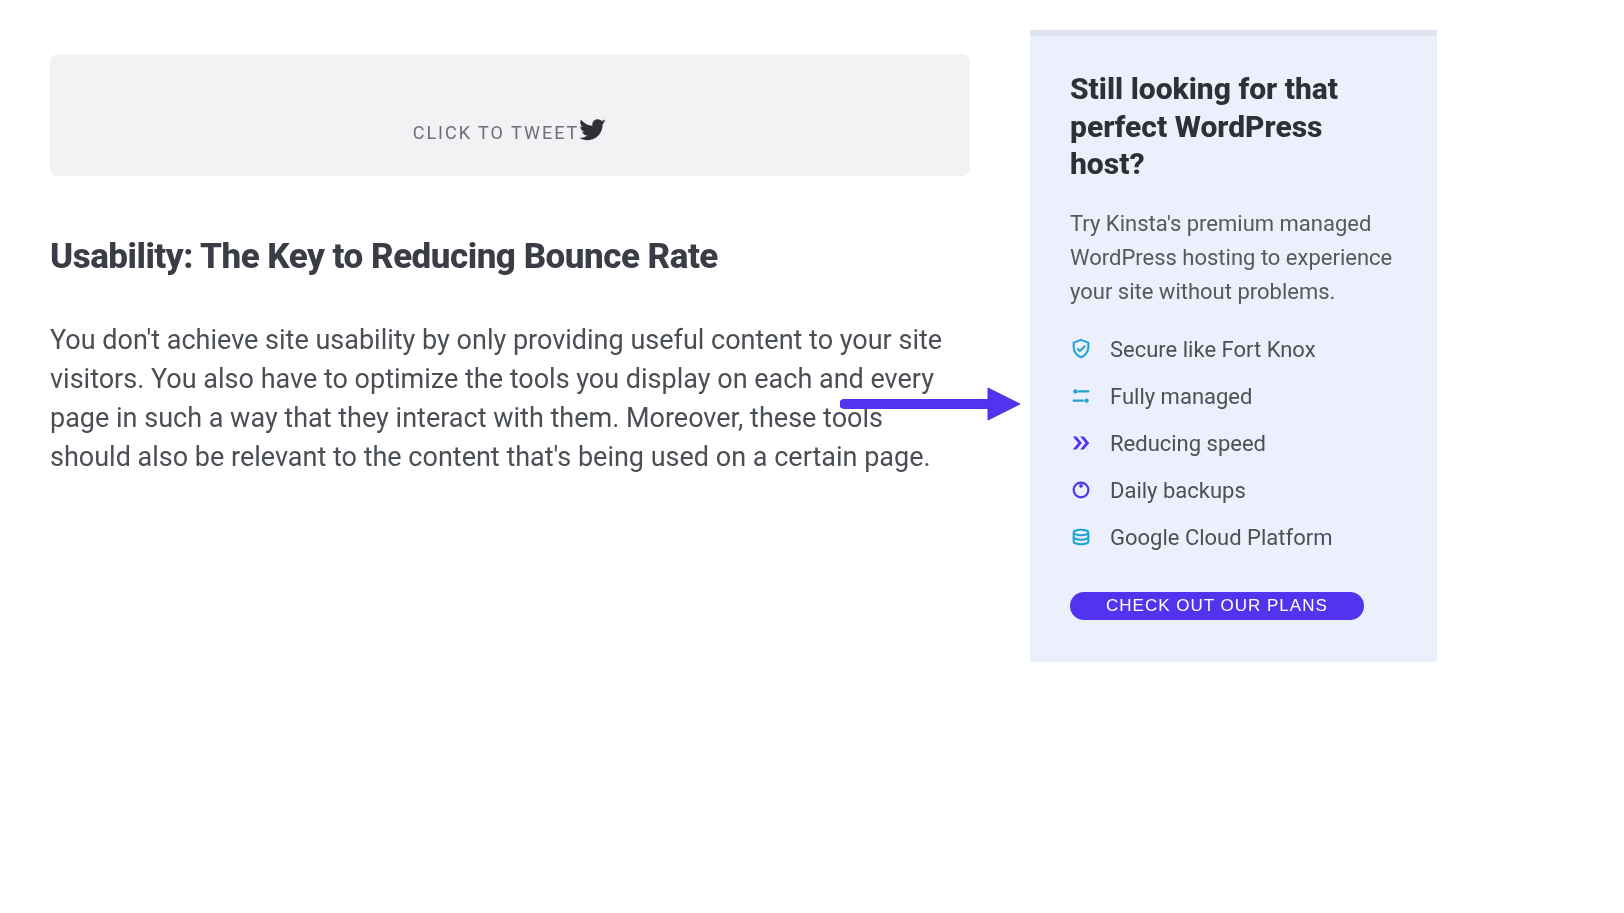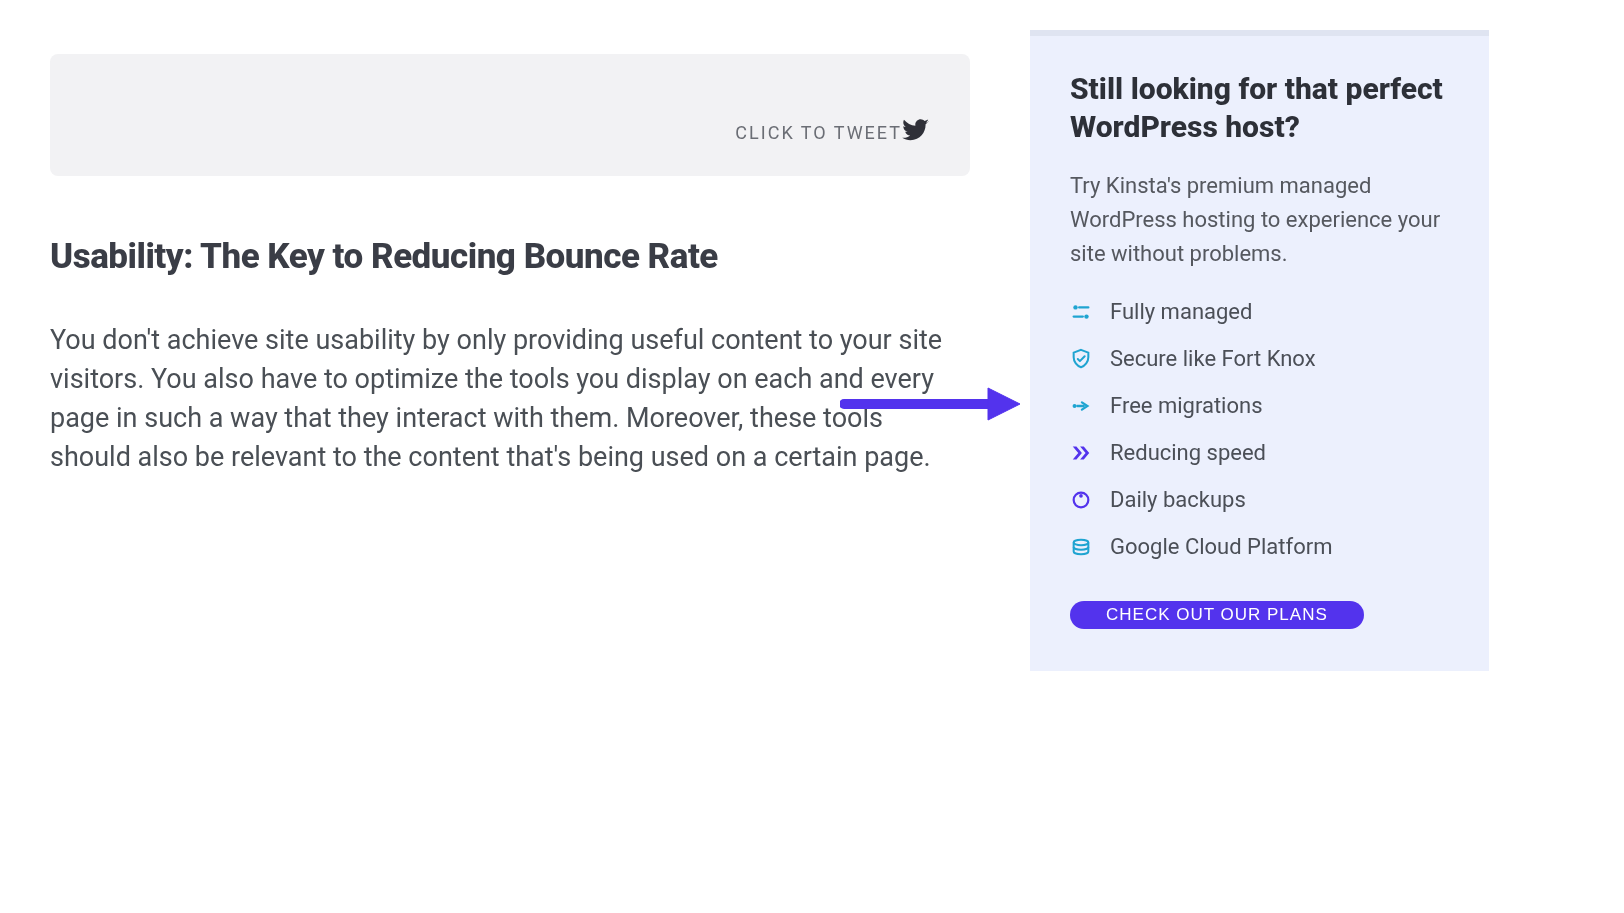--- a/index.html
+++ b/index.html
@@ -36,21 +36,21 @@
   }
   .tweet-text {
     font-size: 27px;
     line-height: 1.45;
     font-weight: 700;
     color: #3a3d46;
   }
   .book-emoji { color: #7cc233; font-size: 26px; }
   .tweet-footer {
     display: flex;
-    justify-content: flex-end;
+    justify-content: center;
     align-items: center;
     margin-top: 24px;
   }
   .ctt {
     letter-spacing: 2px;
     font-size: 18px;
     color: #6b6e75;
   }
   .twitter-icon svg { width: 28px; height: 28px; fill: #2f3038; }
 
@@ -66,21 +66,21 @@
 
   .h2 {
     font-size: 35px;
     font-weight: 800;
     color: #3a3d46;
     margin: 30px 0 44px 0;
     letter-spacing: -0.5px;
   }
 
   .sidebar {
-    width: 459px;
+    width: 407px;
     margin-top: 30px;
   }
   .promo {
     background: #ecf0fd;
     border-top: 6px solid #dfe4f1;
     padding: 34px 40px 42px 40px;
   }
   .promo-title {
     font-size: 30px;
     line-height: 1.25;
@@ -150,50 +150,40 @@
   </div>
 
   <aside class="sidebar">
     <div class="promo">
       <div class="promo-title">Still looking for that perfect WordPress host?</div>
       <div class="promo-desc">Try Kinsta's premium managed WordPress hosting to experience your site without problems.</div>
 
       <ul class="features">
         <li>
           <span class="f-icon">
+            <svg viewBox="0 0 24 24" fill="none" stroke="#1fa4d1" stroke-width="2.2">
+              <path d="M12 2l8 3v5c0 5-3.5 9.5-8 11-4.5-1.5-8-6-8-11V5l8-3z"></path>
+              <path d="M8.5 12l2.3 2.3L16 9" stroke-linecap="round" stroke-linejoin="round"></path>
+            </svg>
+          </span>
+          <span>Secure like Fort Knox</span>
+        </li>
+        <li>
+          <span class="f-icon">
             <svg viewBox="0 0 24 24" fill="none" stroke="#1fa4d1" stroke-width="2.5" stroke-linecap="round">
               <circle cx="6" cy="7" r="2.4" fill="#1fa4d1" stroke="none"></circle>
                 <line x1="10" y1="7" x2="20" y2="7"></line>
               <circle cx="18" cy="17" r="2.4" fill="#1fa4d1" stroke="none"></circle>
                 <line x1="4" y1="17" x2="14" y2="17"></line>
             </svg>
           </span>
           <span>Fully managed</span>
         </li>
         <li>
           <span class="f-icon">
-            <svg viewBox="0 0 24 24" fill="none" stroke="#1fa4d1" stroke-width="2.2">
-              <path d="M12 2l8 3v5c0 5-3.5 9.5-8 11-4.5-1.5-8-6-8-11V5l8-3z"></path>
-              <path d="M8.5 12l2.3 2.3L16 9" stroke-linecap="round" stroke-linejoin="round"></path>
-            </svg>
-          </span>
-          <span>Secure like Fort Knox</span>
-        </li>
-        <li>
-          <span class="f-icon">
-            <svg viewBox="0 0 24 24" fill="none" stroke="#1fa4d1" stroke-width="2.5" stroke-linecap="round">
-              <circle cx="5" cy="12" r="2.2" fill="#1fa4d1" stroke="none"></circle>
-              <path d="M8 12h7"></path>
-                <path d="M13 8l6 4-6 4"></path>
-            </svg>
-          </span>
-          <span>Free migrations</span>
-        </li>
-        <li>
-          <span class="f-icon">
             <svg viewBox="0 0 24 24" fill="#5333ed">
               <path d="M3 5l6 7-6 7h4l6-7-6-7H3zM11 5l6 7-6 7h4l6-7-6-7h-4z"></path>
             </svg>
           </span>
           <span>Reducing speed</span>
         </li>
         <li>
           <span class="f-icon">
             <svg viewBox="0 0 24 24" fill="none" stroke="#5333ed" stroke-width="2.4" stroke-linecap="round">
               <circle cx="12" cy="12" r="8"></circle>

